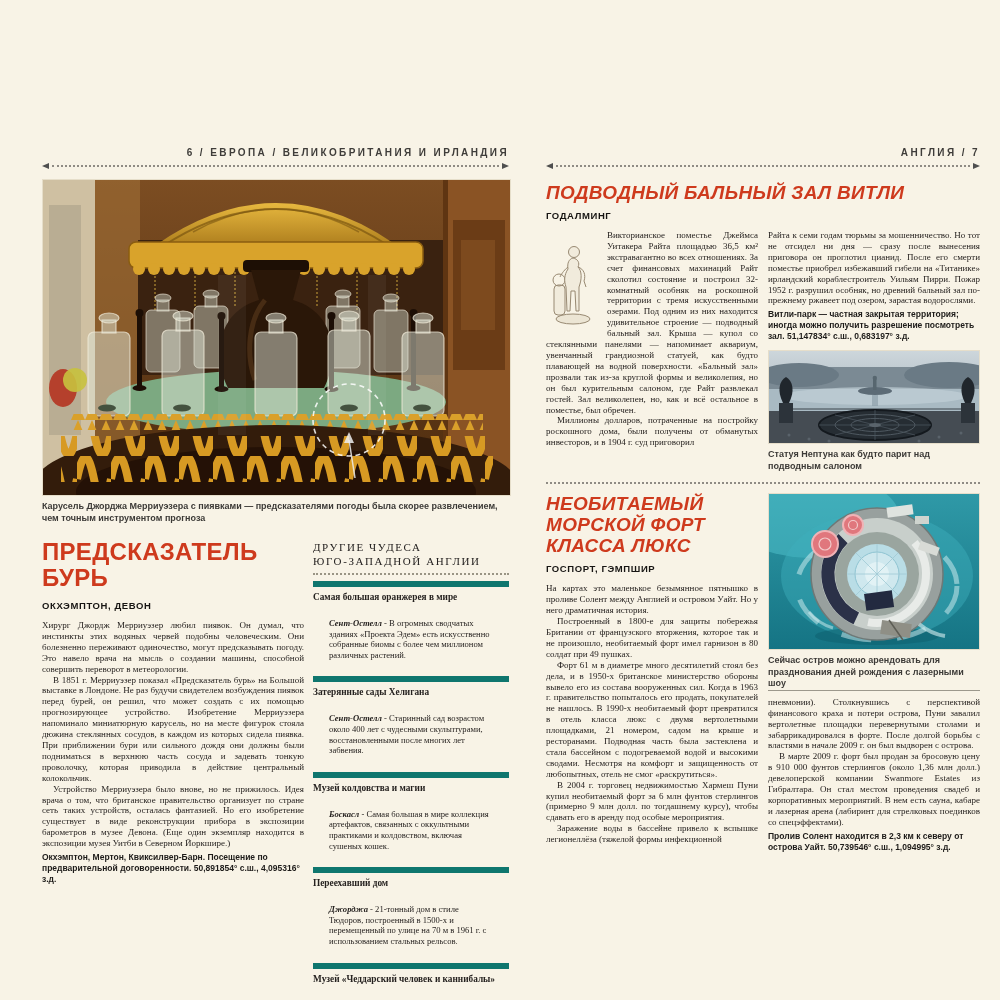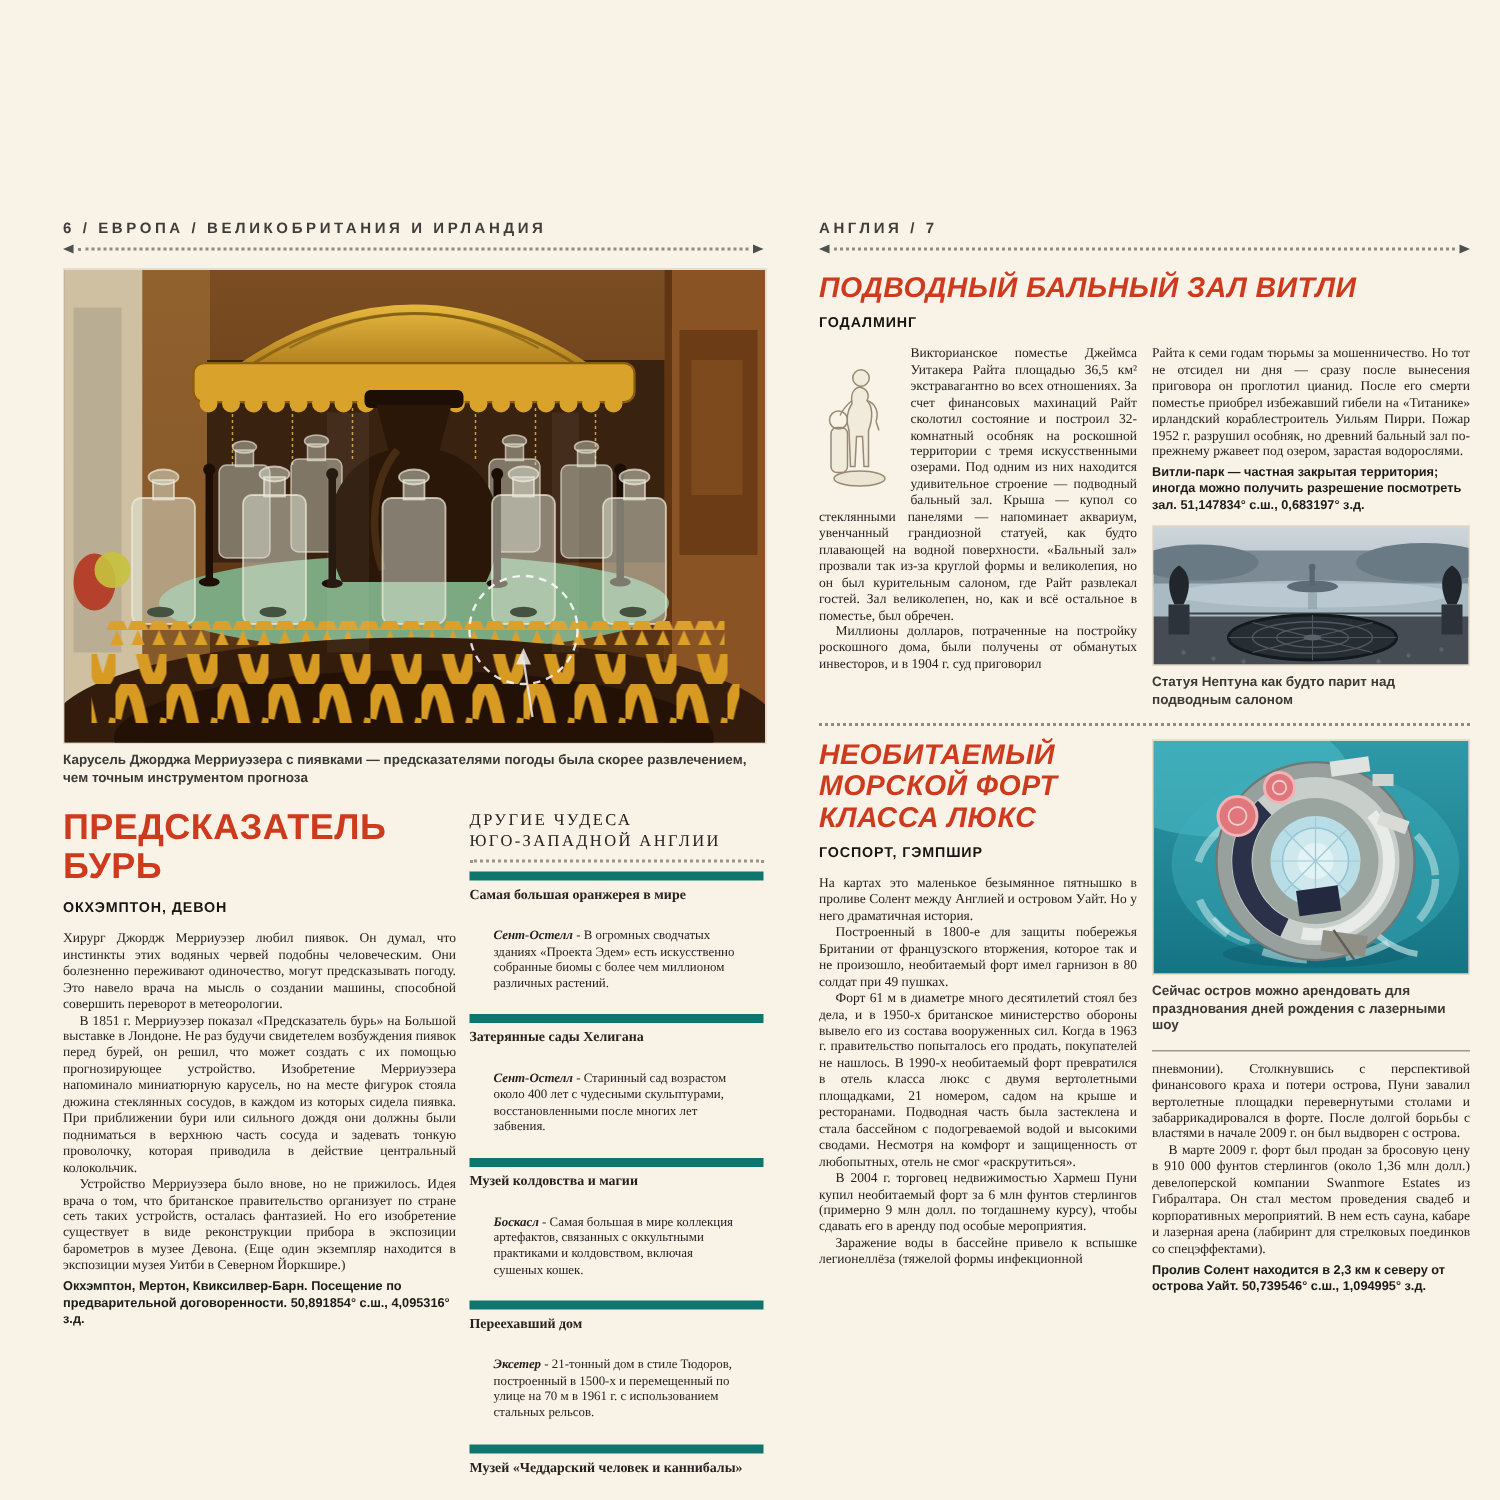--- a/index.html
+++ b/index.html
@@ -1,21 +1,21 @@
 <!DOCTYPE html>
 <html><head>
 <meta charset="utf-8">
 <style>
   html,body{margin:0;padding:0;}
   body{width:1000px;height:1000px;position:relative;background:#f8f3e6;
        font-family:"Liberation Serif",serif;color:#262220;overflow:hidden;}
   .page{position:absolute;top:147px;}
   .page-left{left:42px;width:467px;}
   .page-right{left:546px;width:434px;}
-  .running-head{text-align:left;font-family:"Liberation Sans",sans-serif;
+  .running-head{text-align:right;font-family:"Liberation Sans",sans-serif;
        font-weight:700;font-size:10px;letter-spacing:2.4px;color:#3f3d3a;margin-bottom:5px;}
   .rule-wrap{display:flex;align-items:center;}
   .rule-wrap .arr{width:0;height:0;border-top:3.5px solid transparent;border-bottom:3.5px solid transparent;}
   .rule-wrap .arr-l{border-right:7px solid #4f4f4f;}
   .rule-wrap .arr-r{border-left:7px solid #4f4f4f;}
   .rule-wrap .dots{flex:1;height:0;border-top:2px dotted #8f8b84;margin:0 3px;}
   .photo{display:block;border:1px solid #e6deca;background:#ccc;}
   .caption{font-family:"Liberation Sans",sans-serif;font-weight:700;font-size:9px;
        line-height:11.5px;color:#3c3a37;margin-top:5px;}
   h1.art-title,h2.art-title{font-family:"Liberation Sans",sans-serif;font-weight:800;
@@ -36,21 +36,21 @@
   .sb-dots{border-top:2px dotted #999484;margin-bottom:3px;}
   .sb-item{border-top:6px solid #0f766e;padding-top:5px;margin-top:6px;}
   .sb-item:first-of-type{margin-top:2px;}
   .sb-item-title{font-weight:700;font-size:9.3px;margin:0 0 5px;}
   .sb-item-text{font-size:8.6px;line-height:10.6px;margin:16px;text-align:left;}
   .sb-place{font-style:italic;font-weight:700;}
   .cols{display:flex;gap:10px;}
   .col{width:212px;}
   .statue-wrap{float:left;width:54px;height:96px;margin:1px 7px 2px 0;}
   .section-divider{border-top:2px dotted #8f8b84;margin:10px 0 9px;}
-  .cap-ruled{border-bottom:1px solid #9c988c;padding-bottom:10px;}
+  .cap-ruled{border-bottom:1px solid #9c988c;padding-bottom:0;}
   .a1-head{margin-top:13px;}
 </style>
 </head>
 <body>
 
 <div class="page page-left">
   <div class="running-head">6  /  ЕВРОПА  /  ВЕЛИКОБРИТАНИЯ  И  ИРЛАНДИЯ</div>
   <div class="rule-wrap">
     <span class="arr arr-l"></span>
     <span class="dots"></span>
@@ -237,21 +237,21 @@
       <div class="sb-item">
         <p class="sb-item-title">Затерянные сады Хелигана</p>
         <p class="sb-item-text"><span class="sb-place">Сент-Остелл</span> <span>- Старинный сад возрастом около 400 лет с чудесными скульптурами, восстановленными после многих лет забвения.</span></p>
       </div>
       <div class="sb-item">
         <p class="sb-item-title">Музей колдовства и магии</p>
         <p class="sb-item-text"><span class="sb-place">Боскасл</span> <span>- Самая большая в мире коллекция артефактов, связанных с оккультными практиками и колдовством, включая сушеных кошек.</span></p>
       </div>
       <div class="sb-item">
         <p class="sb-item-title">Переехавший дом</p>
-        <p class="sb-item-text"><span class="sb-place">Эксетер</span> <span>- 21-тонный дом в стиле Тюдоров, построенный в 1500-х и перемещенный по улице на 70 м в 1961 г. с использованием стальных рельсов.</span></p>
+        <p class="sb-item-text"><span class="sb-place">Джорджа</span> <span>- 21-тонный дом в стиле Тюдоров, построенный в 1500-х и перемещенный по улице на 70 м в 1961 г. с использованием стальных рельсов.</span></p>
       </div>
       <div class="sb-item">
         <p class="sb-item-title">Музей «Чеддарский человек и каннибалы»</p>
         <p class="sb-item-text"><span class="sb-place">Чеддар</span> <span>- Музей, посвященный жизни, смерти и каннибализму в доисторической Британии.</span></p>
       </div>
     </div>
   </div>
 </div>
 
 <div class="page page-right">

